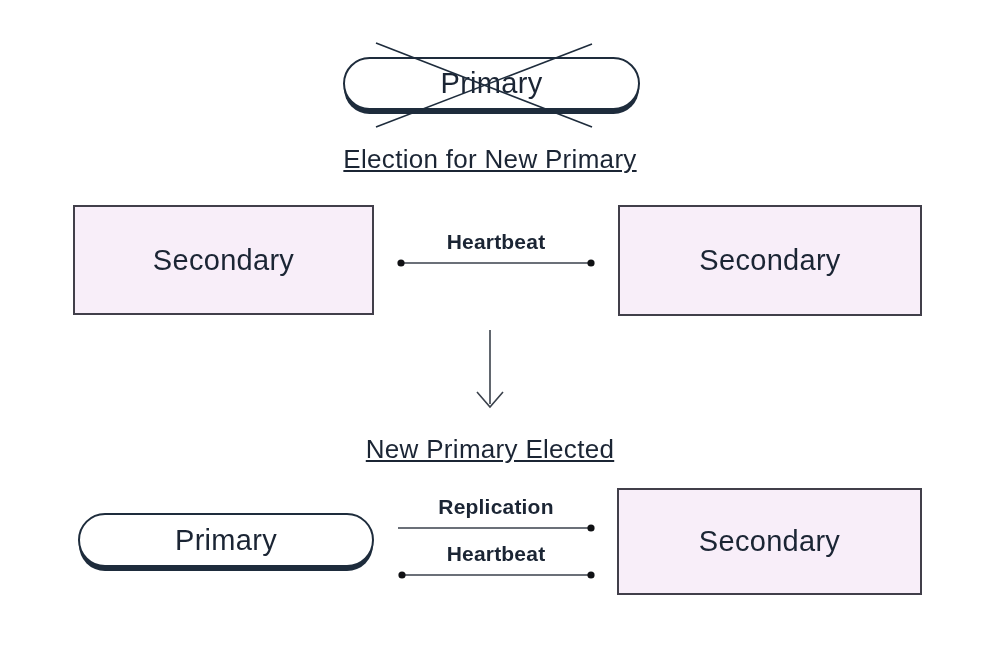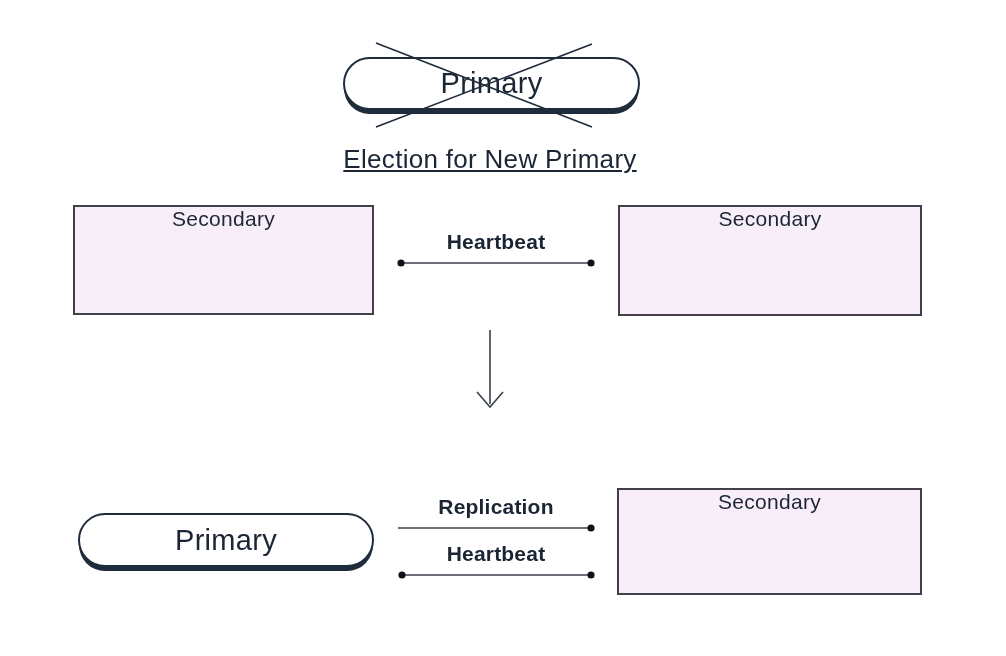--- a/index.html
+++ b/index.html
@@ -35,23 +35,23 @@
     font-size:29px;
     font-weight:500;
     letter-spacing:.3px;
     color:var(--navy-text);
   }
   .node-box{
     position:absolute;
     background:var(--secondary-fill);
     border:2px solid var(--secondary-border);
     display:flex;
-    align-items:flex-start;
+    align-items:center;
     justify-content:center;
-    font-size:21px;
+    font-size:29px;
     font-weight:500;
     letter-spacing:.3px;
     color:var(--navy-text);
   }
   .stage-title{
     position:absolute;
     text-align:center;
     font-size:26px;
     font-weight:500;
     letter-spacing:.3px;
@@ -100,20 +100,21 @@
     <line class="stroke" x1="5" y1="5" x2="195" y2="5"></line>
     <circle class="dot" cx="5" cy="5" r="3.6"></circle>
     <circle class="dot" cx="195" cy="5" r="3.6"></circle>
   </svg>
 
   <svg style="left:462px;top:330px;" width="56" height="80" viewBox="0 0 56 80" aria-hidden="true">
     <line class="stroke" x1="28" y1="0" x2="28" y2="74"></line>
     <polyline class="stroke" points="15,62 28,77 41,62"></polyline>
   </svg>
 
+  <div class="stage-title" style="left:290px;top:434px;width:400px;">New Primary Elected</div>
 
   <div class="pill" style="left:78px;top:513px;width:296px;height:54px;">
     <span>Primary</span>
   </div>
 
   <div class="node-box" style="left:617px;top:488px;width:305px;height:107px;">
     <span>Secondary</span>
   </div>
 
   <div class="edge-label" style="left:396px;top:495px;width:200px;">Replication</div>

